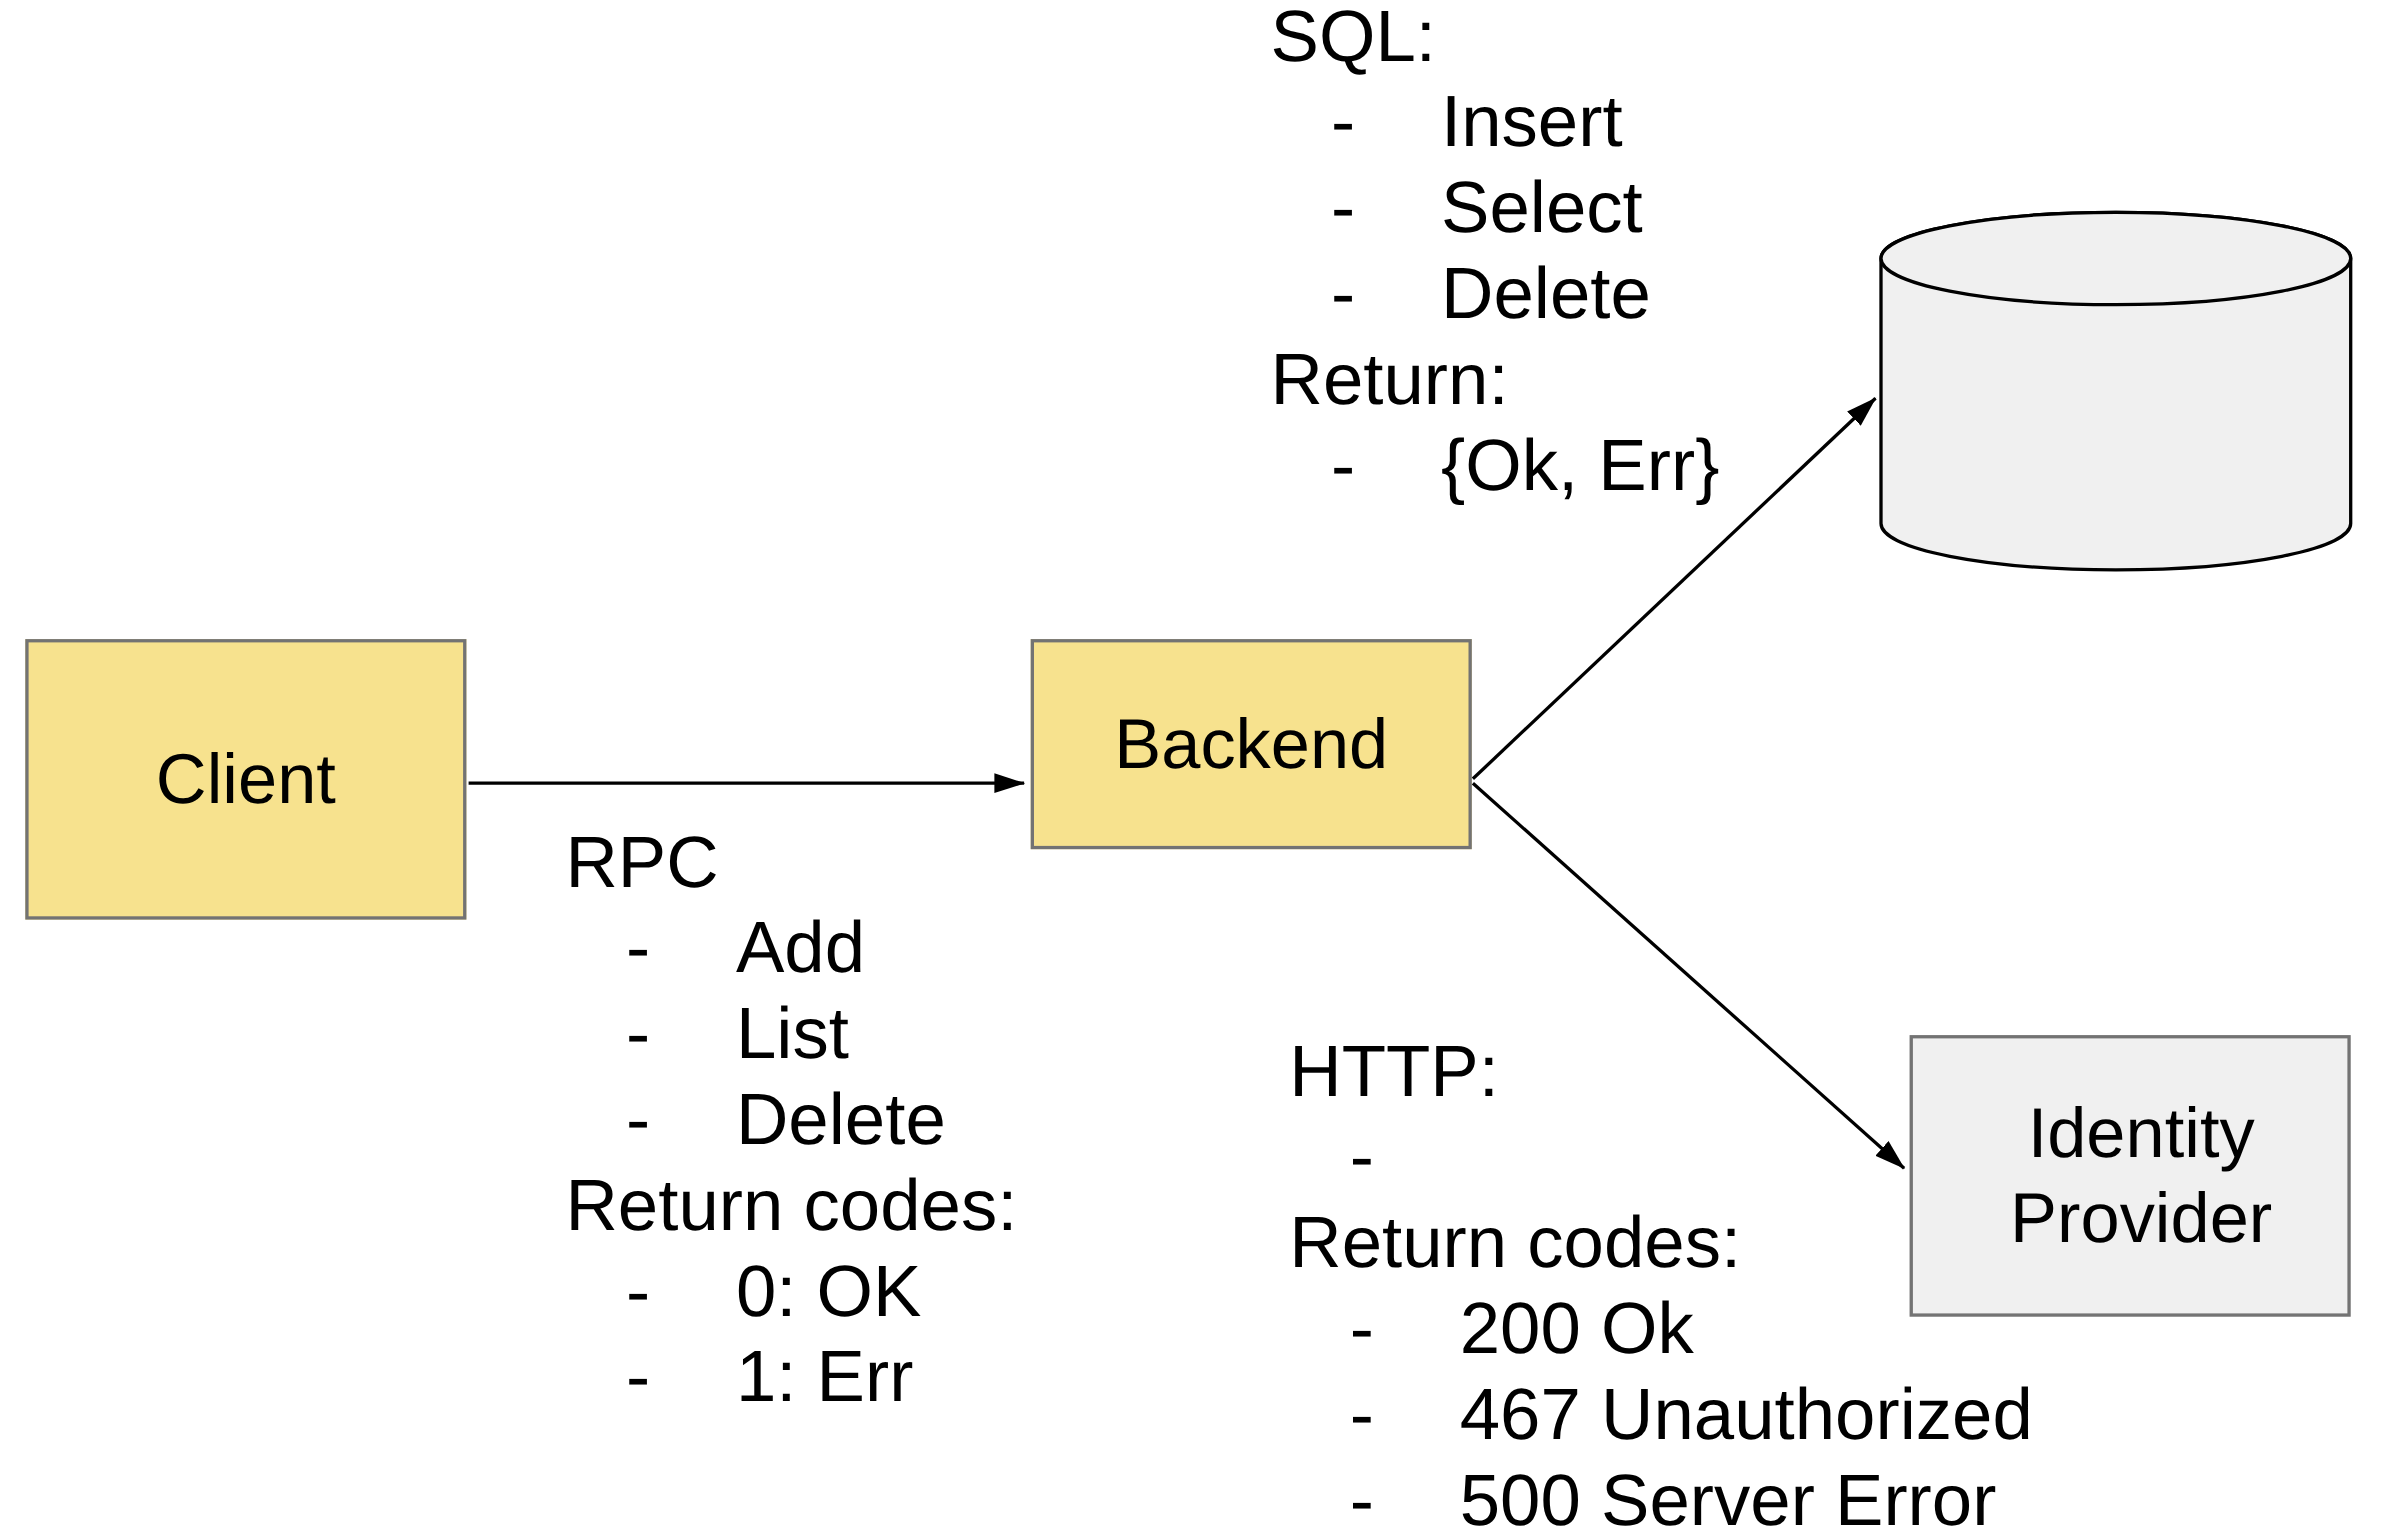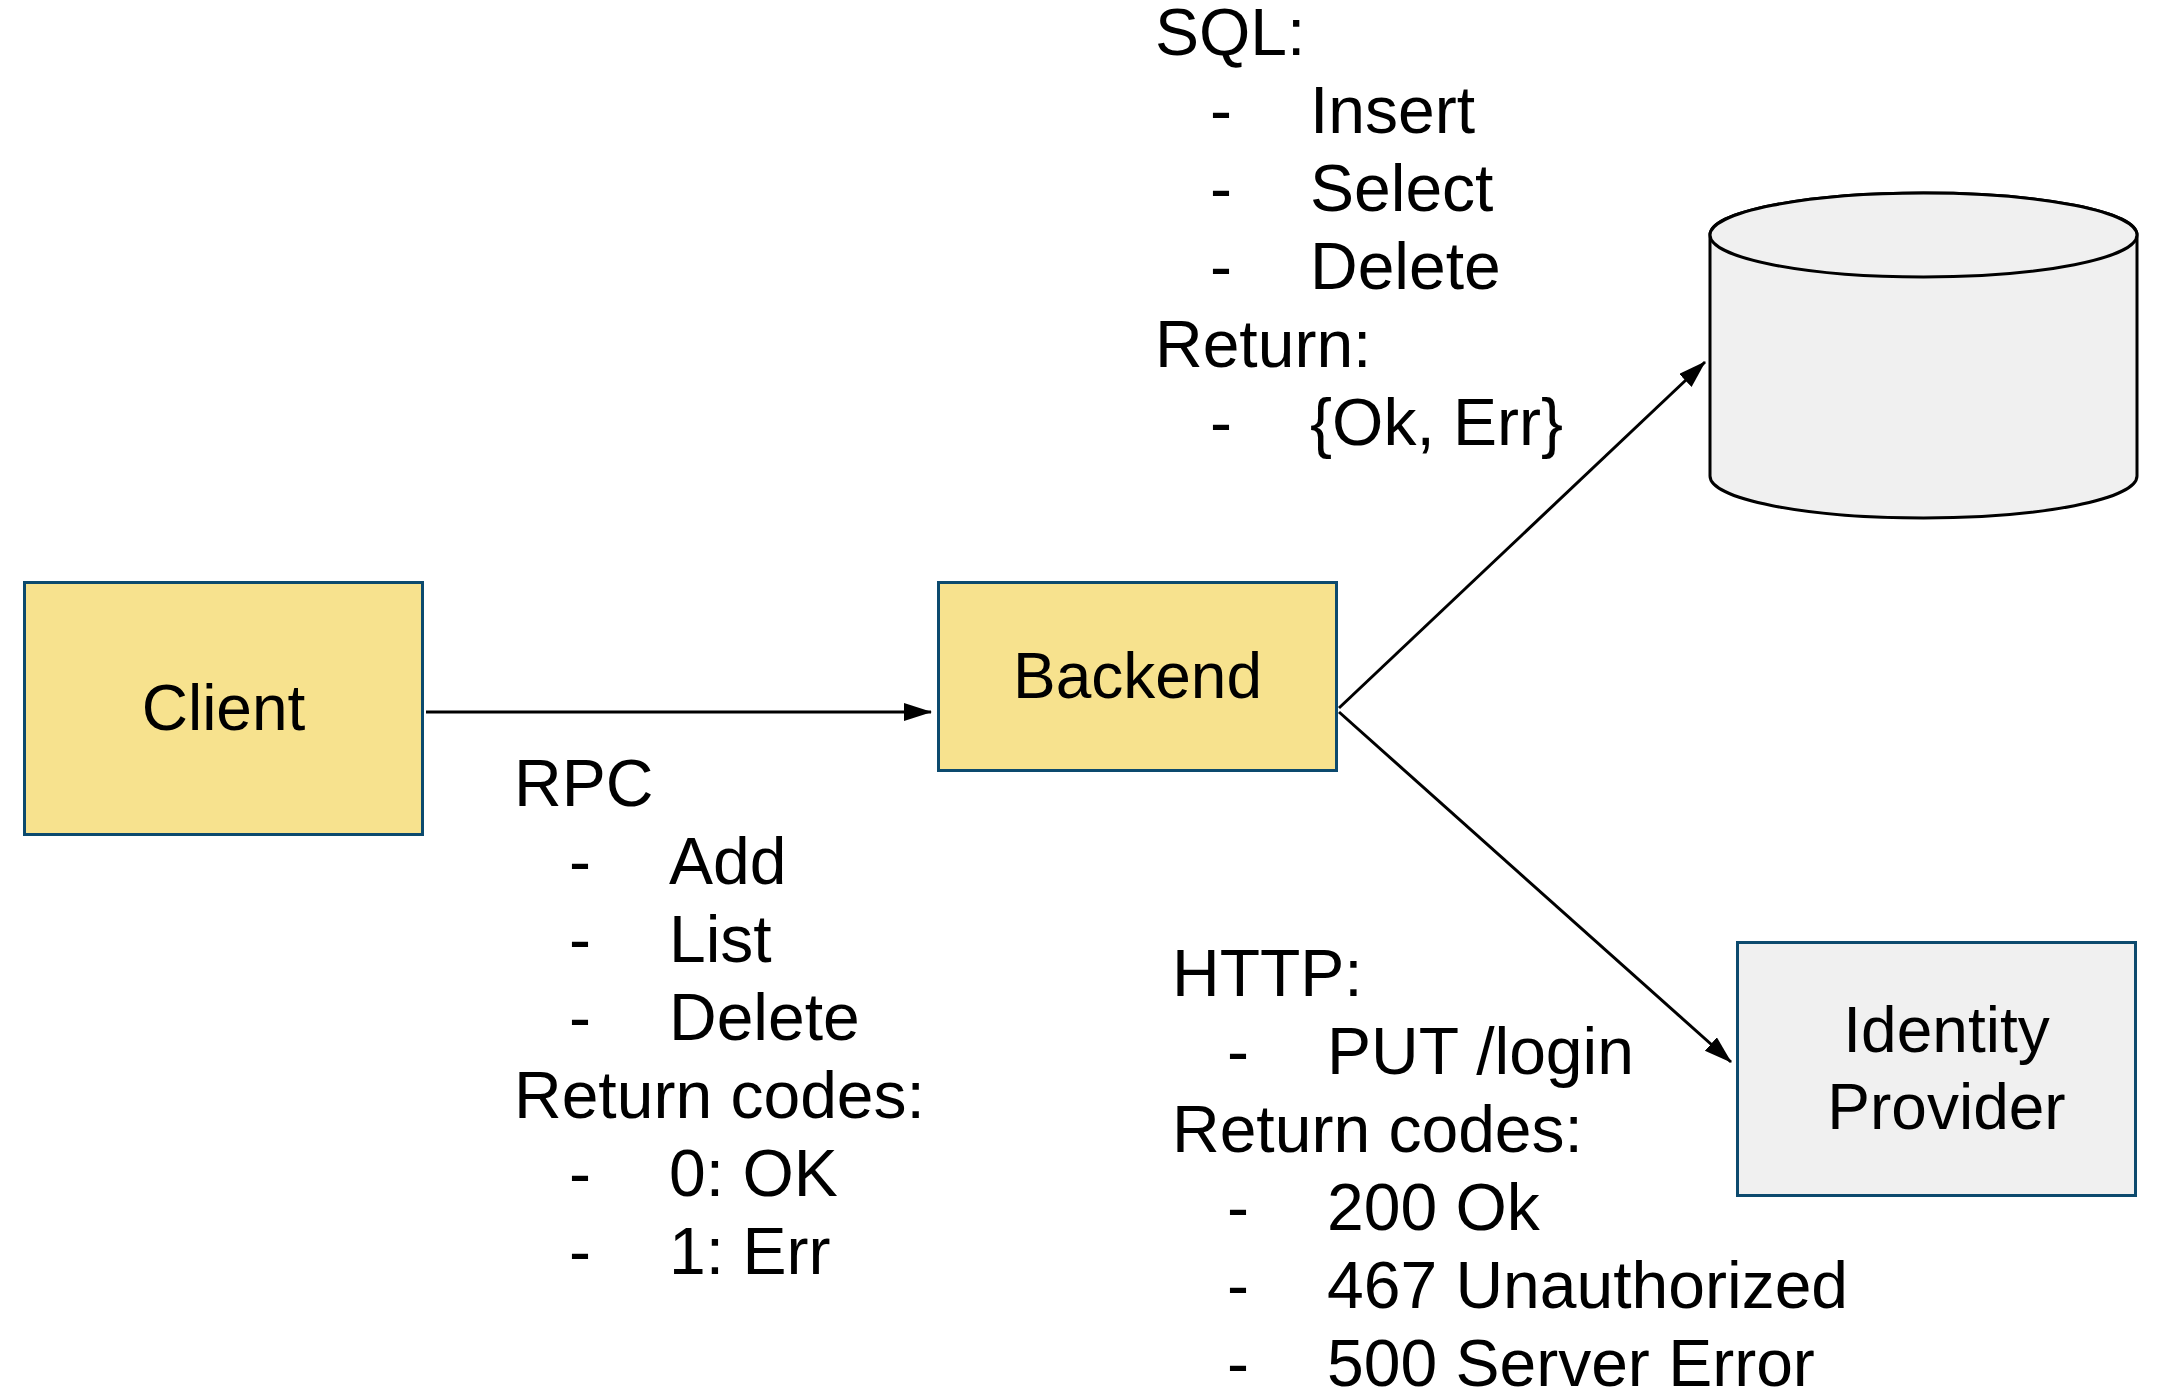--- a/index.html
+++ b/index.html
@@ -27,21 +27,21 @@
     fill: none;
   }
   .shape {
     fill: #f0f0f0;
     stroke: #000000;
     stroke-width: 3;
   }
   .node {
     position: absolute;
     box-sizing: border-box;
-    border: 3px solid #0c4a6e;
+    border: 3px solid #737373;
     display: flex;
     align-items: center;
     justify-content: center;
     text-align: center;
     font-size: 64px;
     line-height: 1.2;
   }
   .node.yellow { background: #f7e28e; }
   .node.gray   { background: #f0f0f0; padding-left: 20px; }
   .node-label  { padding: 0 10px; }
@@ -158,21 +158,20 @@
     <div class="line item">
       <span class="dash">-</span>
       <span class="item-text">1: Err</span>
     </div>
   </div>
 
   <div class="note" style="left:1172px; top:934px;">
     <div class="line heading">HTTP:</div>
     <div class="line item">
       <span class="dash">-</span>
-      <span class="item-text">PUT /login</span>
     </div>
     <div class="line heading">Return codes:</div>
     <div class="line item">
       <span class="dash">-</span>
       <span class="item-text">200 Ok</span>
     </div>
     <div class="line item">
       <span class="dash">-</span>
       <span class="item-text">467 Unauthorized</span>
     </div>

